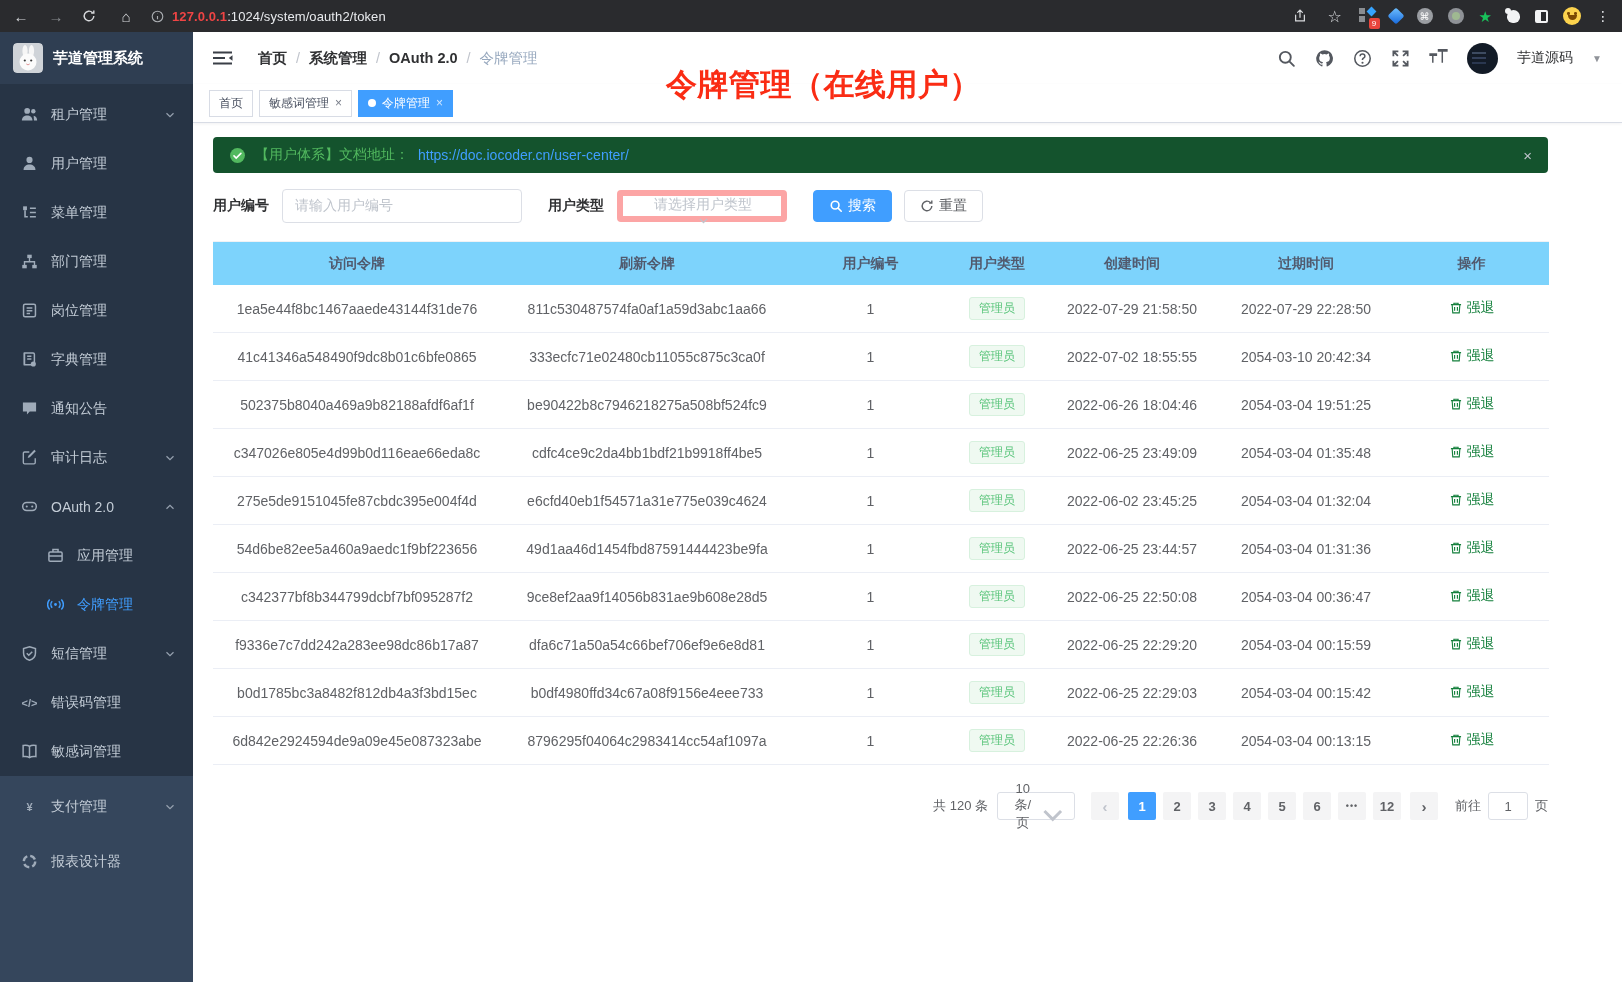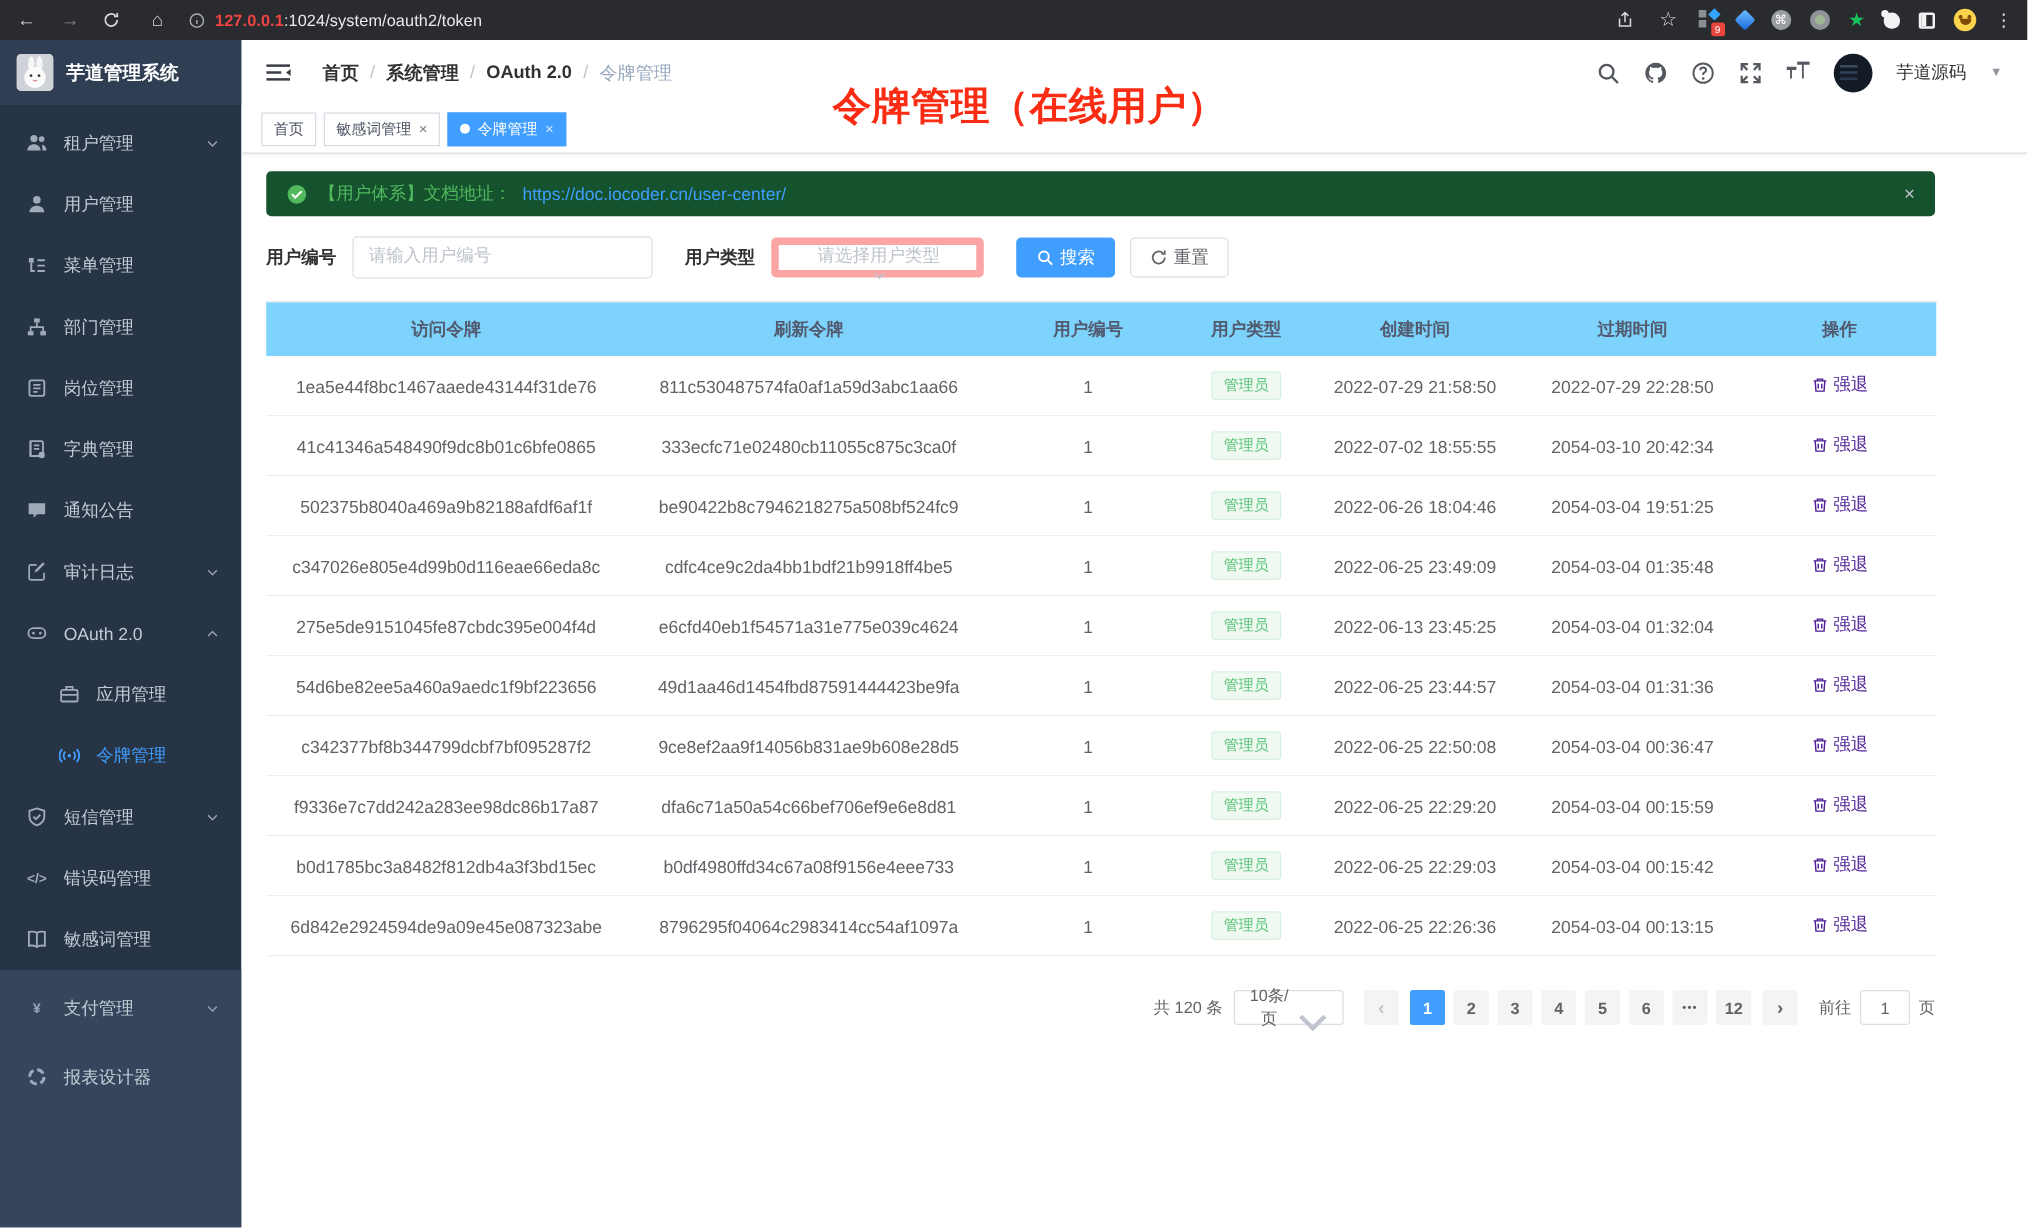--- a/index.html
+++ b/index.html
@@ -94,26 +94,26 @@
   .btn-ic { width:14px; height:14px; }
   .btn-search { background:#409eff; border:1px solid #409eff; color:#fff; margin-left:26px; }
   .btn-reset { background:#fff; border:1px solid #dcdfe6; color:#606266; margin-left:12px; }
 
   
   .table { margin-top:18px; width:1336px; font-size:14px; color:#606266; }
   .t-head, .t-row { display:grid; grid-template-columns:288px 292px 155px 98px 172px 176px 155px; align-items:center; text-align:center; }
   .t-head { background:#7dd3fc; height:44px; font-weight:700; color:#515a6e; border-top:1px solid #f0f2f5; }
   .t-row { height:48px; border-bottom:1px solid #ebeef5; background:#fff; }
   .tag { display:inline-block; background:#eff9f1; border:1px solid #d7f1de; color:#57c479; font-size:12px; padding:3px 9px; border-radius:3px; line-height:1.2; }
-  .action-link { color:#4c1d95; display:inline-flex; align-items:center; gap:4px; cursor:pointer; text-decoration:none; justify-content:center; }
+  .action-link { color:#15803d; display:inline-flex; align-items:center; gap:4px; cursor:pointer; text-decoration:none; justify-content:center; }
   .al-ic { width:14px; height:14px; }
 
   
   .pagination { margin-top:27px; display:flex; align-items:center; justify-content:flex-end; gap:9px; font-size:13px; color:#606266; }
-  .page-size { width:88px; height:28px; border:1px solid #dcdfe6; border-radius:3px; display:flex; align-items:center; padding:0 7px 0 10px; color:#606266; cursor:pointer; margin-right:7px; }
+  .page-size { width:78px; height:28px; border:1px solid #dcdfe6; border-radius:3px; display:flex; align-items:center; padding:0 7px 0 10px; color:#606266; cursor:pointer; margin-right:7px; }
   .page-size span { flex:1; text-align:center; }
   .page-btn { min-width:28px; height:28px; background:#f4f4f5; border:none; border-radius:2px; color:#606266; font-size:13px; font-weight:600; cursor:pointer; display:inline-flex; align-items:center; justify-content:center; font-family:inherit; }
   .page-btn.prev { color:#c0c4cc; font-size:15px; }
   .page-btn.next { font-size:15px; }
   .page-btn.active { background:#409eff; color:#fff; }
   .page-btn.more { letter-spacing:1px; font-size:9px; }
   #pager { display:flex; gap:7px; }
   .goto { display:flex; align-items:center; gap:7px; margin-left:8px; }
   .goto-input { width:40px; height:28px; border:1px solid #dcdfe6; border-radius:3px; text-align:center; font-size:13px; color:#606266; outline:none; font-family:inherit; }
 
@@ -545,21 +545,21 @@
                     </svg>
                   </span>
                   <span>强退</span>
                 </a></div>
             </div>
             <div class="t-row">
               <div class="td">275e5de9151045fe87cbdc395e004f4d</div>
               <div class="td">e6cfd40eb1f54571a31e775e039c4624</div>
               <div class="td">1</div>
               <div class="td"><span class="tag">管理员</span></div>
-              <div class="td">2022-06-13 23:45:25</div>
+              <div class="td">2022-06-02 23:45:25</div>
               <div class="td">2054-03-04 01:32:04</div>
               <div class="td"><a class="action-link">
                   <span class="al-ic">
                     <svg viewBox="0 0 16 16" fill="none" stroke="currentColor" stroke-width="1.3">
                       <path d="M2.2 4.2h11.6M5.6 4.2V2.6h4.8v1.6M3.6 4.2l.7 9.4h7.4l.7-9.4M6.4 6.8v4.4M9.6 6.8v4.4"></path>
                     </svg>
                   </span>
                   <span>强退</span>
                 </a></div>
             </div>

